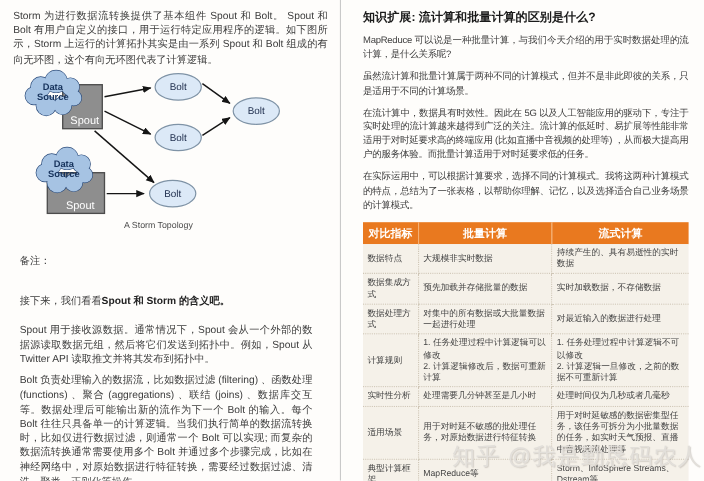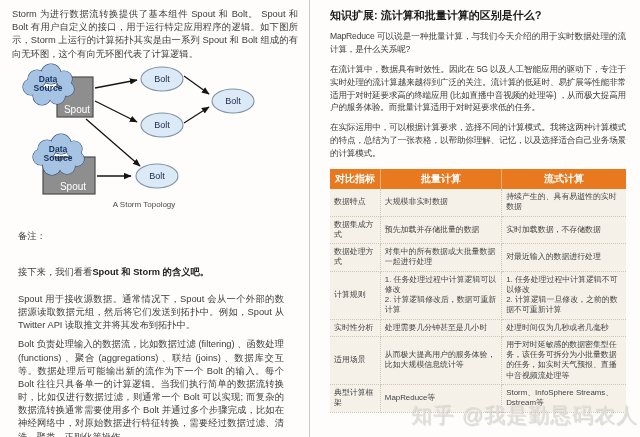--- a/index.html
+++ b/index.html
@@ -107,20 +107,21 @@
     <div class="next-line indent"><span>接下来，我们看看</span><b>Spout 和 Storm 的含义吧。</b></div>
     <p class="para indent spout-para">Spout 用于接收源数据。通常情况下，Spout 会从一个外部的数据源读取数据元组，然后将它们发送到拓扑中。例如，Spout 从 Twitter API 读取推文并将其发布到拓扑中。</p>
     <p class="para indent bolt-para">Bolt 负责处理输入的数据流，比如数据过滤 (filtering) 、函数处理 (functions) 、聚合 (aggregations) 、联结 (joins) 、数据库交互等。数据处理后可能输出新的流作为下一个 Bolt 的输入。每个 Bolt 往往只具备单一的计算逻辑。当我们执行简单的数据流转换时，比如仅进行数据过滤，则通常一个 Bolt 可以实现; 而复杂的数据流转换通常需要使用多个 Bolt 并通过多个步骤完成，比如在神经网络中，对原始数据进行特征转换，需要经过数据过滤、清洗、聚类、正则化等操作。</p>
   </div>
 
   <div class="divider"></div>
 
   <div class="col-right">
     <p class="r-title">知识扩展: 流计算和批量计算的区别是什么?</p>
     <p class="r-para">MapReduce 可以说是一种批量计算，与我们今天介绍的用于实时数据处理的流计算，是什么关系呢?</p>
+    <p class="r-para">虽然流计算和批量计算属于两种不同的计算模式，但并不是非此即彼的关系，只是适用于不同的计算场景。</p>
     <p class="r-para">在流计算中，数据具有时效性。因此在 5G 以及人工智能应用的驱动下，专注于实时处理的流计算越来越得到广泛的关注。流计算的低延时、易扩展等性能非常适用于对时延要求高的终端应用 (比如直播中音视频的处理等) ，从而极大提高用户的服务体验。而批量计算适用于对时延要求低的任务。</p>
     <p class="r-para">在实际运用中，可以根据计算要求，选择不同的计算模式。我将这两种计算模式的特点，总结为了一张表格，以帮助你理解、记忆，以及选择适合自己业务场景的计算模式。</p>
 
     <table class="cmp">
       <colgroup>
           <col class="c1">
           <col class="c2">
           <col class="c3">
         </colgroup>
       <thead>
@@ -157,21 +158,21 @@
               <div>2. 计算逻辑一旦修改，之前的数据不可重新计算</div>
             </td>
           </tr>
           <tr>
             <td>实时性分析</td>
             <td>处理需要几分钟甚至是几小时</td>
             <td>处理时间仅为几秒或者几毫秒</td>
           </tr>
           <tr>
             <td>适用场景</td>
-            <td>从而极大提高用户的服务体验，比如大规模信息统计等</td>
+            <td>用于对时延不敏感的批处理任务，对原始数据进行特征转换</td>
             <td>用于对时延敏感的数据密集型任务，该任务可拆分为小批量数据的任务，如实时天气预报、直播中音视频流处理等</td>
           </tr>
           <tr>
             <td>典型计算框架</td>
             <td>MapReduce等</td>
             <td>Storm、InfoSphere Streams、Dstream等</td>
           </tr>
         </tbody>
     </table>
 

